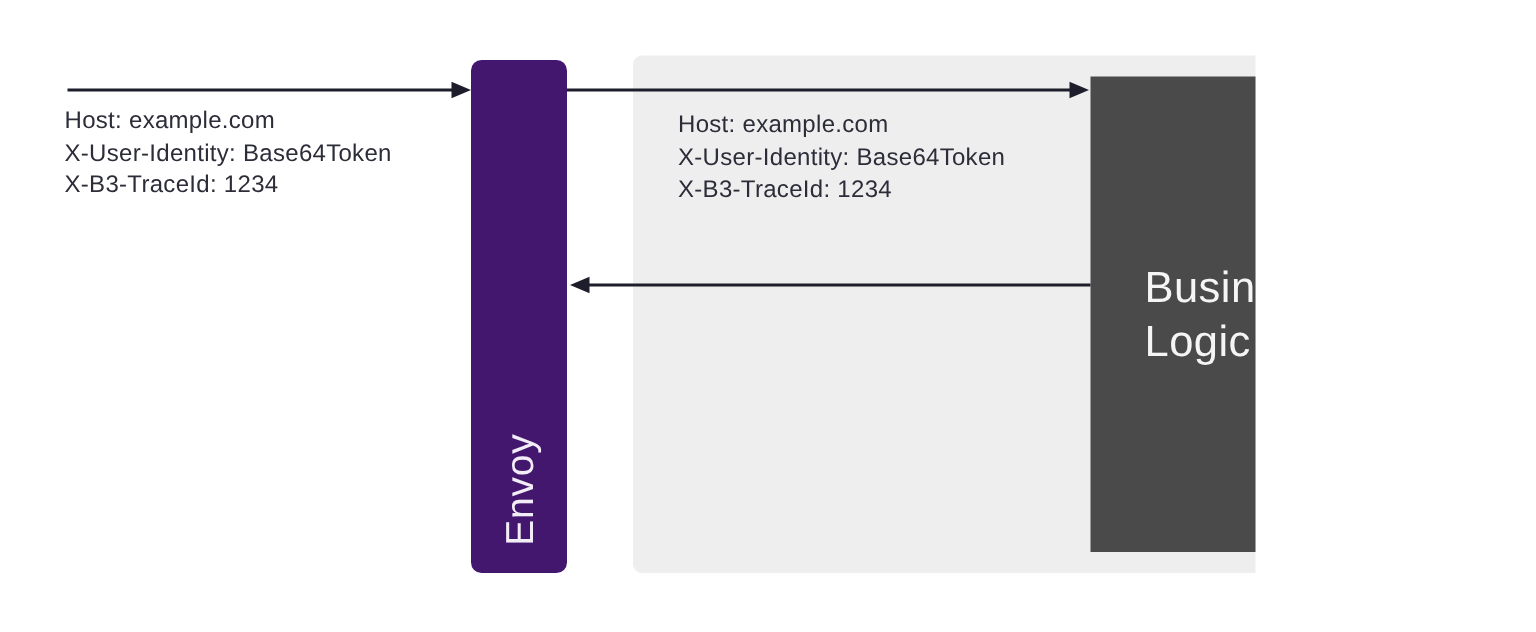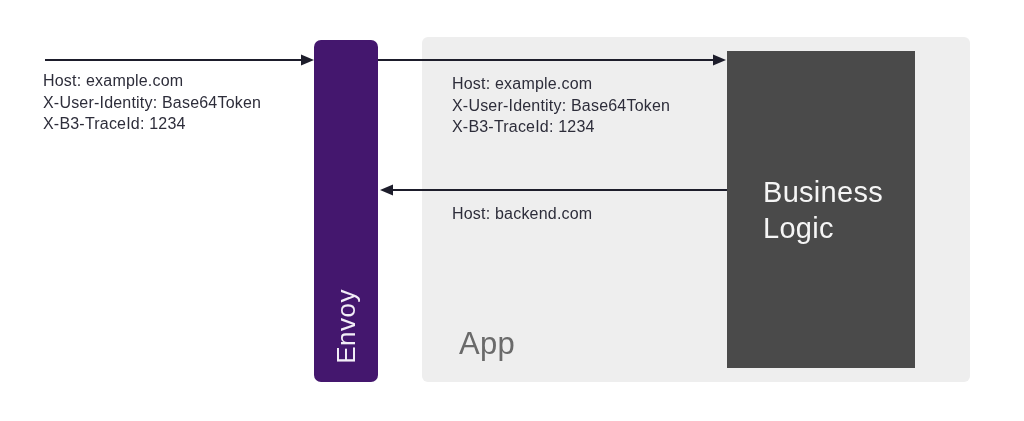--- a/index.html
+++ b/index.html
@@ -10,21 +10,21 @@
     --arrow: #1d1d2b;
     --app_label: #6a6a6a;
     --label_light: #f2eef7;
   }
   * { margin: 0; padding: 0; box-sizing: border-box; }
   html, body { background: #ffffff; }
   body { font-family: "Liberation Sans", "DejaVu Sans", sans-serif; }
 
   .canvas {
     position: relative;
-    width: 1024px;
+    width: 837px;
     height: 421px;
     background: #ffffff;
     overflow: hidden;
   }
 
   .headers-block {
     position: absolute;
     font-size: 16px;
     line-height: 21.5px;
     color: var(--text_dark);
@@ -120,24 +120,22 @@
   </div>
 
   <div class="app-box">
     <div class="headers-block proxied-request">
       <div>Host: example.com</div>
       <div>X-User-Identity: Base64Token</div>
       <div>X-B3-TraceId: 1234</div>
     </div>
 
     <div class="headers-block backend-response">
-      <div>Host: backend.com</div>
     </div>
 
-    <div class="app-label">App</div>
 
     <div class="business-box">
       <div class="business-label">Business Logic</div>
     </div>
   </div>
 
   <svg class="arrow-layer" width="1024" height="421" viewBox="0 0 1024 421" xmlns="http://www.w3.org/2000/svg">
 
     <g>
       <line x1="45" y1="60" x2="303" y2="60" stroke="#1d1d2b" stroke-width="2"></line>

